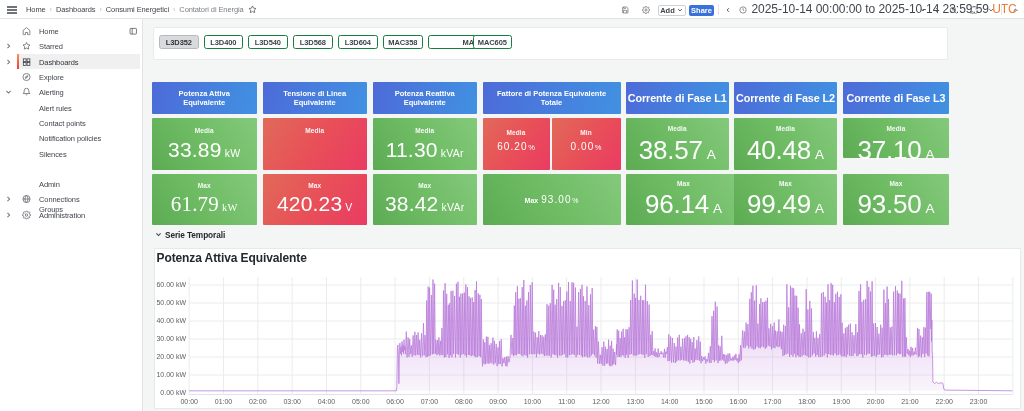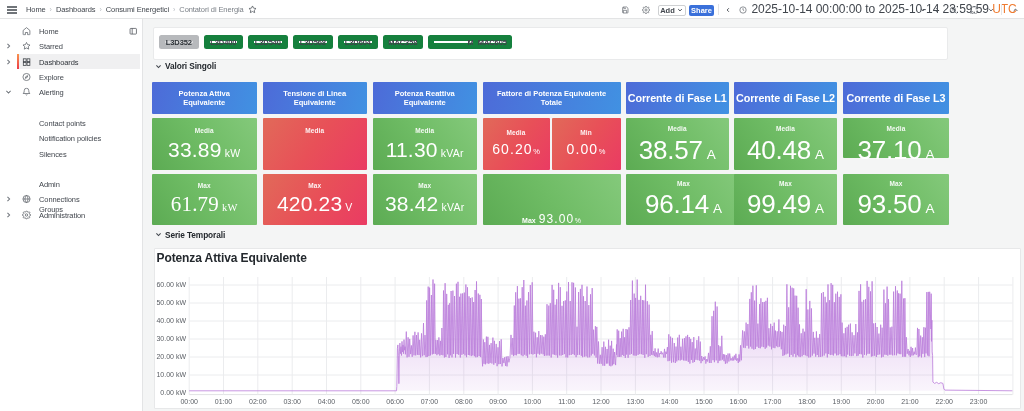--- a/index.html
+++ b/index.html
@@ -15,38 +15,38 @@
 .sitem{position:absolute;left:0;width:143px;height:15.3px;display:flex;align-items:center;font-size:7.5px;color:#42474e;letter-spacing:-0.1px;}
 .sitem .txt{position:absolute;left:39px;top:50%;transform:translateY(-50%);}
 .sitem .ic{position:absolute;left:22px;top:50%;transform:translateY(-50%);width:9px;height:9px;color:#5c6168;}
 .sitem .chev{position:absolute;left:5px;top:50%;transform:translateY(-50%);width:7px;height:7px;color:#6f747b;}
 #dashhl{position:absolute;left:17px;top:0px;width:123px;height:14.5px;background:#f0f0f1;}
 #dashbar{position:absolute;left:16.5px;top:0px;width:2.2px;height:14.5px;background:linear-gradient(180deg,#f9944d,#ec3b49);}
 
 #content{position:absolute;left:144px;top:19px;width:880px;height:392px;background:#f4f5f5;}
 
 #btncard{position:absolute;left:152.5px;top:26.5px;width:795.5px;height:33px;background:#fff;border:1px solid #e9eaeb;border-radius:2px;}
-.tabbtn{position:absolute;top:7.5px;height:14px;width:39.7px;background:#fff;border:6px solid #15803d;border-radius:2.5px;font-size:7.5px;font-weight:bold;color:#3e434a;display:flex;align-items:center;justify-content:center;letter-spacing:-0.1px;}
+.tabbtn{position:absolute;top:7.5px;height:14px;width:39.7px;background:#fff;border:1px solid #15803d;border-radius:2.5px;font-size:7.5px;font-weight:bold;color:#3e434a;display:flex;align-items:center;justify-content:center;letter-spacing:-0.1px;}
 .tabbtn.sel{background:#d9dadc;border-color:#b7b9bc;color:#2e3338;}
 .rowhead{position:absolute;font-size:8.3px;font-weight:bold;color:#24292e;letter-spacing:-0.1px;display:flex;align-items:center;gap:3px;}
 .rowhead svg{color:#41464d;}
 
 .hpanel{position:absolute;top:82px;height:32px;background:linear-gradient(100deg,#4d6bd8 0%,#4191e2 100%);border-radius:1px;display:flex;align-items:center;justify-content:center;text-align:center;color:#fff;font-weight:bold;}
 .hpanel.small{font-size:7.5px;line-height:9.5px;}
 .hpanel.big{font-size:10.8px;letter-spacing:-0.1px;}
 .vcell{position:absolute;border-radius:1px;color:#fff;text-align:center;}
 .vcell.green{background:linear-gradient(55deg,#5cab53 0%,#6fbc65 50%,#84c97b 100%);}
 .vcell.red{background:linear-gradient(125deg,#e16a59 0%,#e85058 50%,#ea3b63 100%);}
 .vlabel{position:absolute;width:100%;font-size:6.5px;font-weight:bold;opacity:0.92;letter-spacing:0.1px;}
 .vnum{position:absolute;width:100%;display:flex;align-items:baseline;justify-content:center;font-weight:400;}
 .vbig{font-size:21px;letter-spacing:0.2px;}
 .vunit{font-size:10.5px;margin-left:3px;letter-spacing:0.3px;font-weight:400;}
 .cbig{font-size:26px;letter-spacing:-0.2px;}
 .cunit{font-size:13.5px;margin-left:4px;font-weight:400;}
-.mbig{font-size:14px;letter-spacing:1.1px;}
+.mbig{font-size:10px;letter-spacing:1.1px;}
 .munit{font-size:7.5px;margin-left:0.5px;}
 
 #chartpanel{position:absolute;left:153.5px;top:248px;width:867px;height:160.5px;background:#fff;border:1px solid #e7e8e9;border-radius:1px;}
 #charttitle{position:absolute;left:156.5px;top:251px;font-size:12px;font-weight:bold;color:#24292e;letter-spacing:-0.1px;}
 svg{display:block;}
 .topic{color:#676c73;}
 </style></head>
 <body>
 <div id="app">
 
@@ -152,20 +152,23 @@
         <span class="txt">Explore</span>
       </div>
   <div class="sitem" style="top:65.7px;">
         <svg class="chev" viewBox="0 0 10 10" fill="none" stroke="currentColor" stroke-width="1.5">
           <path d="M2 3.5l3 3 3-3"></path>
         </svg>
         <svg class="ic" viewBox="0 0 24 24" fill="none" stroke="currentColor" stroke-width="2">
           <path d="M18 8a6 6 0 10-12 0c0 7-3 8-3 8h18s-3-1-3-8M14 19a2.2 2.2 0 01-4 0"></path>
         </svg>
         <span class="txt">Alerting</span>
+      </div>
+  <div class="sitem" style="top:81px;">
+        <span class="txt">Alert rules</span>
       </div>
   <div class="sitem" style="top:96.3px;">
         <span class="txt">Contact points</span>
       </div>
   <div class="sitem" style="top:111.6px;">
         <span class="txt">Notification policies</span>
       </div>
   <div class="sitem" style="top:126.9px;">
         <span class="txt">Silences</span>
       </div>
@@ -201,24 +204,20 @@
 <div id="btncard">
   <div class="tabbtn sel" style="left:5.5px;">L3D352</div>
   <div class="tabbtn" style="left:50px;">L3D400</div>
   <div class="tabbtn" style="left:94.5px;">L3D540</div>
   <div class="tabbtn" style="left:139.5px;">L3D568</div>
   <div class="tabbtn" style="left:184.5px;">L3D604</div>
   <div class="tabbtn" style="left:229.5px;">MAC358</div>
   <div class="tabbtn" style="left:274.5px;padding-left:48px;">MAC504</div>
   <div class="tabbtn" style="left:319px;">MAC605</div>
 </div>
-<div class="rowhead" style="left:155px;top:61px;width:200px;height:10px;">
-  <svg width="7" height="7" viewBox="0 0 10 10" fill="none" stroke="currentColor" stroke-width="1.5">
-        <path d="M2 3.5l3 3 3-3"></path>
-      </svg>Valori Singoli</div>
 
 <div class="hpanel small" style="left:151.5px;width:105.5px;">Potenza Attiva<br>Equivalente</div>
 <div class="hpanel small" style="left:262.5px;width:104.5px;">Tensione di Linea<br>Equivalente</div>
 <div class="hpanel small" style="left:372.5px;width:104.5px;">Potenza Reattiva<br>Equivalente</div>
 <div class="hpanel small" style="left:482.5px;width:138px;">Fattore di Potenza Equivalente<br>Totale</div>
 <div class="hpanel big" style="left:626px;width:102.5px;">Corrente di Fase L1</div>
 <div class="hpanel big" style="left:734px;width:103px;">Corrente di Fase L2</div>
 <div class="hpanel big" style="left:843px;width:106px;">Corrente di Fase L3</div>
 
 <div class="vcell green" style="left:151.5px;top:117.8px;width:105.5px;height:52px;">
@@ -295,21 +294,21 @@
 <div class="vcell green" style="left:372.5px;top:174px;width:104.5px;height:50.5px;">
   <div class="vlabel" style="top:8px;">Max</div>
   <div class="vnum" style="top:18px;">
         <span class="vbig">38.42</span>
         <span class="vunit">kVAr</span>
       </div>
     </div>
 <div class="vcell green" style="left:482.5px;top:174px;width:138px;height:50.5px;">
   <div class="vnum" style="top:19.5px;">
         <span style="font-size:7px;font-weight:bold;margin-right:3px;">Max</span>
-        <span class="mbig" style="font-size:12px;margin-top:18px;">93.00</span>
+        <span class="mbig" style="font-size:10px;">93.00</span>
         <span class="munit" style="font-size:7px;">%</span>
       </div>
     </div>
 <div class="vcell green" style="left:626px;top:174px;width:115px;height:50.5px;">
   <div class="vlabel" style="top:6px;">Max</div>
   <div class="vnum" style="top:15px;">
         <span class="cbig">96.14</span>
         <span class="cunit">A</span>
       </div>
     </div>

